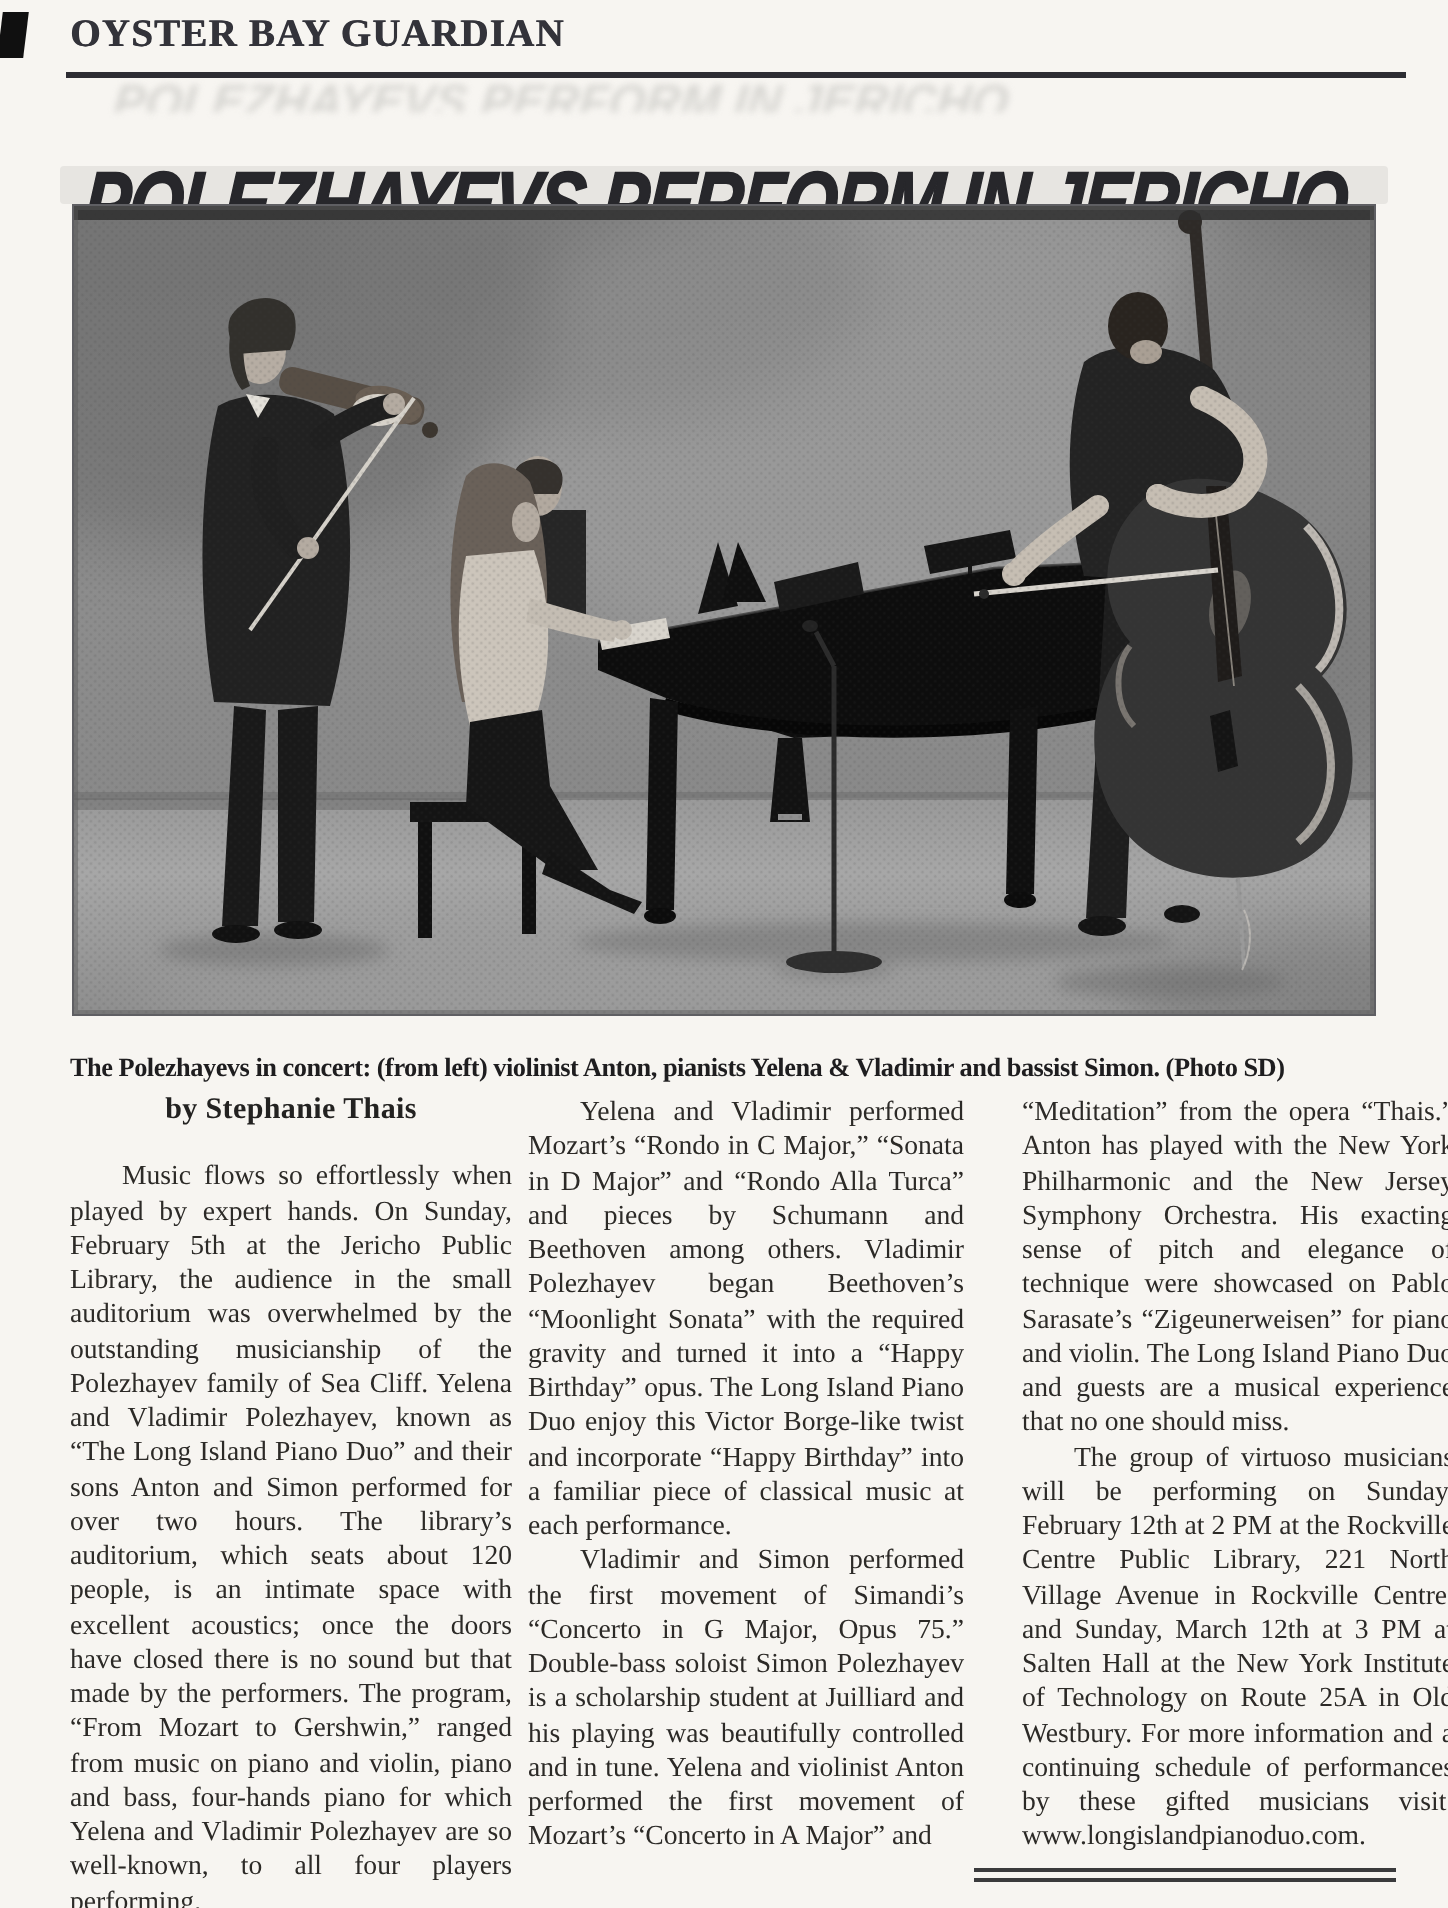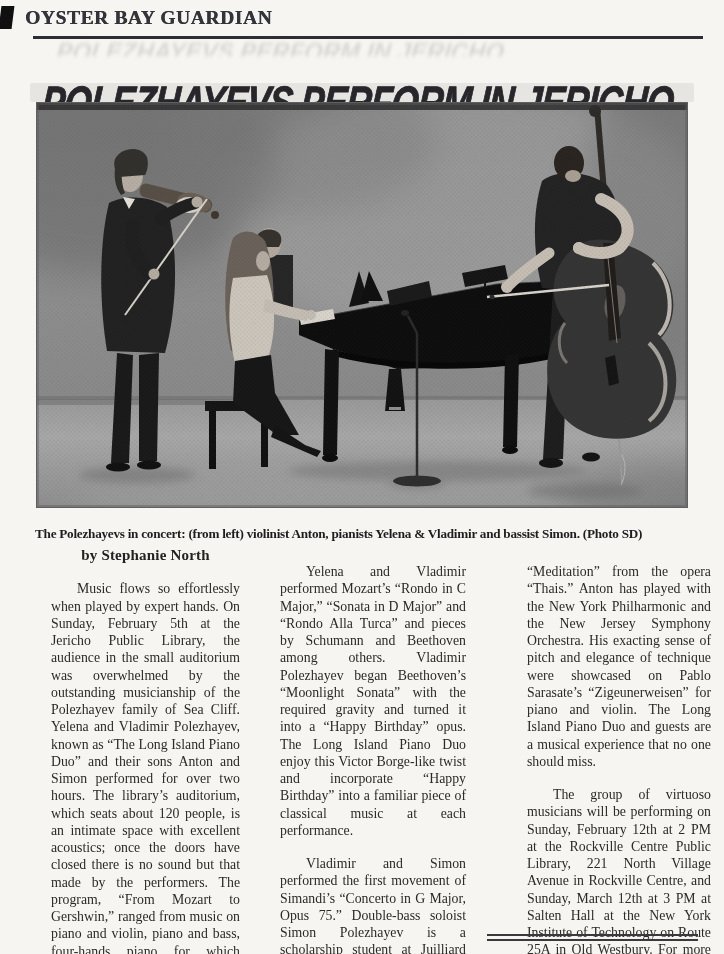--- a/index.html
+++ b/index.html
@@ -10,21 +10,21 @@
   body{
     width:724px;height:954px;background:var(--paper);
     font-family:"Liberation Serif", serif;position:relative;overflow:hidden;
     color:var(--ink);
   }
   .corner-mark{
     position:absolute;left:0;top:6px;width:13px;height:23px;
     background:#101010;transform:skewX(-7deg);
   }
   .masthead-title{
-    position:absolute;left:25px;top:7px;
+    position:absolute;left:35px;top:7px;
     font-size:19.5px;font-weight:bold;letter-spacing:0.6px;
     color:var(--masthead-ink);
     text-shadow:0.4px 0 0 var(--masthead-ink);
     white-space:nowrap;
   }
   .masthead-rule{
     position:absolute;left:33px;top:36px;width:670px;height:3px;
     background:var(--rule);
   }
   .headline-band{
@@ -63,21 +63,21 @@
     letter-spacing:0.2px;margin:0 0 15px 0;color:#232221;
   }
   .col{
     position:absolute;top:547px;
     font-size:13.8px;line-height:17.25px;text-align:justify;
     color:var(--ink);
   }
   .col-1{left:35px;width:221px;}
   .col-2{left:264px;width:218px;}
   .col-3{left:511px;width:216px;}
-  .col p{margin:16px;text-indent:26px;}
+  .col p{margin:0;text-indent:26px;}
   .col p.cont{text-indent:0;}
   .article-end-rule{
     position:absolute;left:487px;top:934px;width:211px;height:3px;
     border-top:2.5px solid #3a3a3c;border-bottom:2px solid #3a3a3c;
   }
 </style>
 </head>
 <body>
 
 <div class="corner-mark"></div>
@@ -239,21 +239,21 @@
 
     <rect width="650" height="404" fill="url(#ht)" opacity="0.14"></rect>
     <rect width="650" height="7" fill="#2e2e2e" opacity="0.85"></rect>
     <rect x="1" y="1" width="648" height="402" fill="none" stroke="#5c5c5c" stroke-width="2" opacity="0.45"></rect>
   </svg>
 </div>
 
 <div class="photo-caption">The Polezhayevs in concert:  (from left) violinist Anton, pianists Yelena &amp; Vladimir and bassist Simon.  (Photo SD)</div>
 
 <div class="col col-1">
-  <div class="byline">by Stephanie North</div>
+  <div class="byline">by Stephanie Thais</div>
   <p>Music flows so effortlessly when played by expert hands.  On Sunday, February 5th at the Jericho Public Library, the audience in the small auditorium was overwhelmed by the outstanding musicianship of the Polezhayev family of Sea Cliff. Yelena and Vladimir Polezhayev, known as “The Long Island Piano Duo” and their sons Anton and Simon performed for over two hours.  The library’s auditorium, which seats about 120 people, is an intimate space with excellent acoustics; once the doors have closed there is no sound but that made by the performers. The program, “From Mozart to Gershwin,” ranged from music on piano and violin, piano and bass, four-hands piano for which Yelena and Vladimir Polezhayev are so well-known, to all four players performing.</p>
 </div>
 
 <div class="col col-2">
   <p>Yelena and Vladimir performed Mozart’s “Rondo in C Major,” “Sonata in D Major” and “Rondo Alla Turca” and pieces by Schumann and Beethoven among others.  Vladimir Polezhayev began Beethoven’s “Moonlight Sonata” with the required gravity and turned it into a “Happy Birthday” opus. The Long Island Piano Duo enjoy this Victor Borge-like twist and incorporate “Happy Birthday” into a familiar piece of classical music at each performance.</p>
   <p>Vladimir and Simon performed the first movement of Simandi’s “Concerto in G Major, Opus 75.” Double-bass soloist Simon Polezhayev is a scholarship student at Juilliard and his playing was beautifully controlled and in tune. Yelena and violinist Anton performed the first movement of Mozart’s “Concerto in A Major” and</p>
 </div>
 
 <div class="col col-3">
   <p class="cont">“Meditation” from the opera “Thais.” Anton has played with the New York Philharmonic and the New Jersey Symphony Orchestra.  His exacting sense of pitch and elegance of technique were showcased on Pablo Sarasate’s “Zigeunerweisen” for piano and violin. The Long Island Piano Duo and guests are a musical experience that no one should miss.</p>

